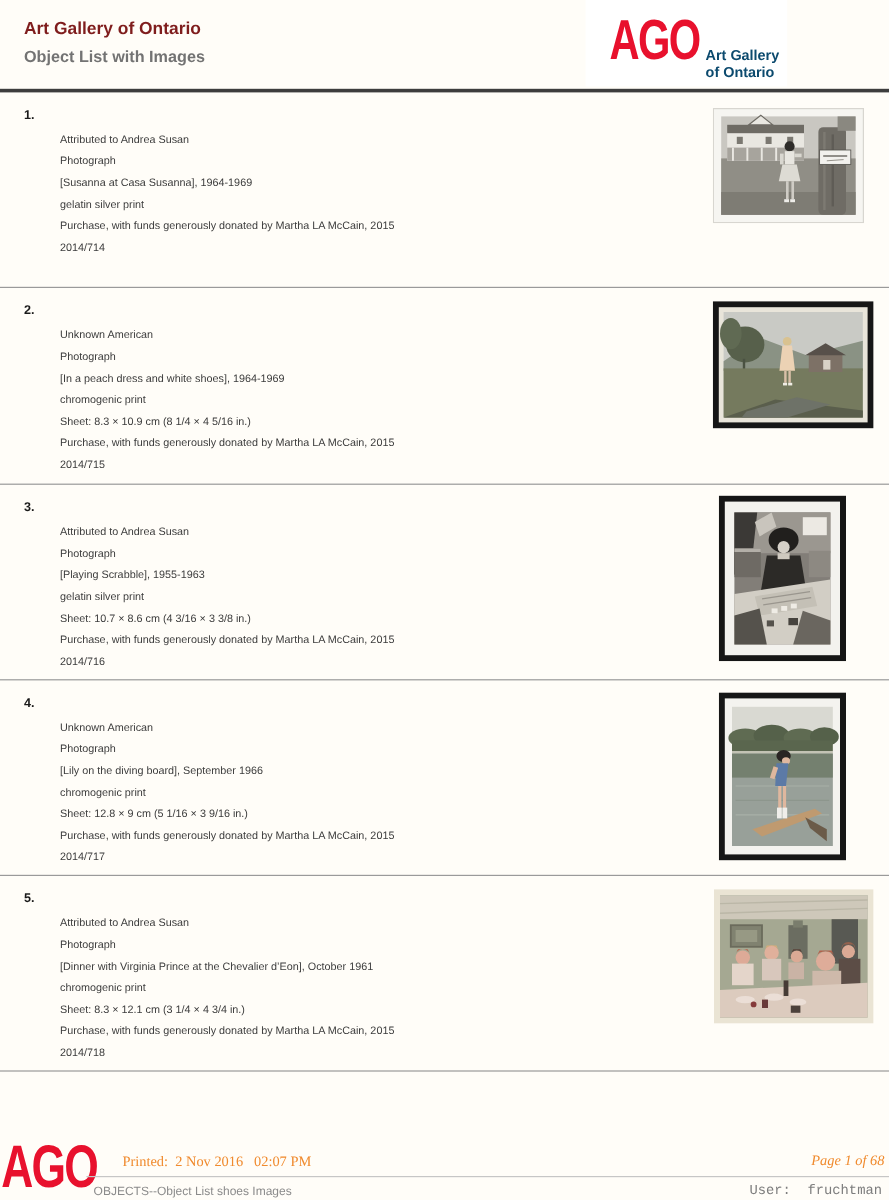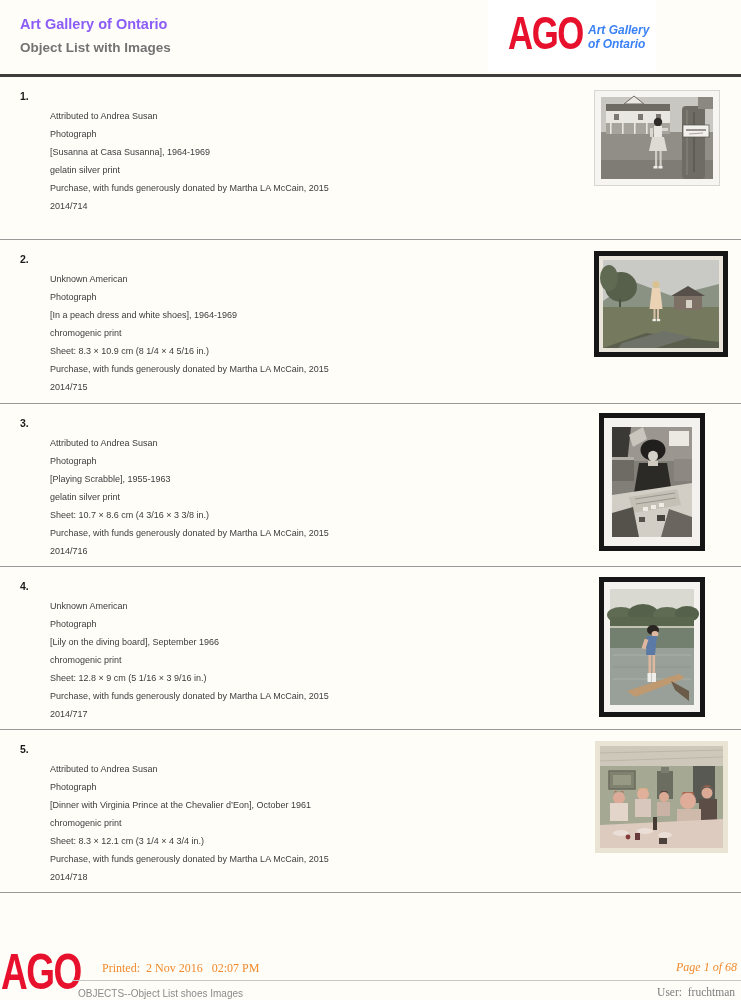--- a/index.html
+++ b/index.html
@@ -1,29 +1,29 @@
 <!DOCTYPE html>
 <html><head>
 <meta charset="utf-8">
 <style>
   html,body { margin:0; padding:0; }
   #page {
     position:relative; width:741px; height:1000px; overflow:hidden;
     background:#fffdf8; font-family:"Liberation Sans", sans-serif;
   }
   
-  .org-title { position:absolute; left:20px; top:16px; font-size:14.5px; font-weight:bold; color:#8b5cf6; }
+  .org-title { position:absolute; left:20px; top:16px; font-size:14.5px; font-weight:bold; color:#7f1d1d; }
   .report-title { position:absolute; left:20px; top:40px; font-size:13.5px; font-weight:bold; color:#737373; }
   .logo-box { position:absolute; left:488px; top:0; width:168px; height:72px; background:#ffffff; }
   .logo-acronym {
     position:absolute; left:20px; top:9px; color:#e8112d; font-weight:bold;
     font-size:47px; line-height:47px; letter-spacing:-2px;
     transform:scaleX(0.74); transform-origin:left top; white-space:pre;
   }
-  .logo-name { position:absolute; left:100px; top:24px; font-size:12px; font-weight:bold; color:#3b82f6; line-height:13.5px;font-style:italic; }
+  .logo-name { position:absolute; left:100px; top:40px; font-size:12px; font-weight:bold; color:#0c4a6e; line-height:13.5px; }
   .header-rule { position:absolute; left:0; top:74px; width:741px; height:3px; background:#3d3d3d; }
   
   #entries { position:absolute; left:0; top:77px; width:741px; }
   .entry { position:relative; height:162.3px; border-bottom:1.4px solid #9a9a9a; }
   .entry-number { position:absolute; left:20px; top:13px; font-size:10.5px; font-weight:bold; color:#1a1a1a; }
   .entry-details { position:absolute; left:50px; top:30px; width:520px; }
   .detail-line { height:18px; line-height:18px; font-size:9px; color:#3c3c3c; white-space:nowrap; }
   .thumb { position:absolute; }
   .thumb svg { display:block; width:100%; height:100%; }
   .thumb-1 { right:21px; top:13px; width:126px; height:96px; }
@@ -34,21 +34,21 @@
   
   .footer-logo {
     position:absolute; left:1px; top:947px; color:#e8112d; font-weight:bold;
     font-size:50px; line-height:50px; letter-spacing:-2px;
     transform:scaleX(0.74); transform-origin:left top; white-space:pre;
   }
   .printed-label { position:absolute; left:75px; top:961px; font-family:"Liberation Serif", serif; font-size:12px; color:#f08a2d; white-space:pre;margin-left:27px; }
   .page-label { position:absolute; right:4px; top:960px; font-family:"Liberation Serif", serif; font-size:12px; color:#f08a2d;font-style:italic; }
   .footer-rule { position:absolute; left:72px; top:980px; width:669px; height:1px; background:#c6c6c6; }
   .report-id { position:absolute; left:78px; top:988px; font-size:10px; color:#8b8b8b; }
-  .user-label { position:absolute; right:6px; top:986px; font-family:Liberation Serif, serif; font-size:11.5px; color:#7d7d7d; white-space:pre; }
+  .user-label { position:absolute; right:6px; top:986px; font-family:Liberation Mono, monospace; font-size:11.5px; color:#7d7d7d; white-space:pre; }
 </style>
 </head>
 <body>
 
 <div id="page">
 
   <div class="org-title">Art Gallery of Ontario</div>
   <div class="report-title">Object List with Images</div>
   <div class="logo-box">
     <div class="logo-acronym">AGO</div>

